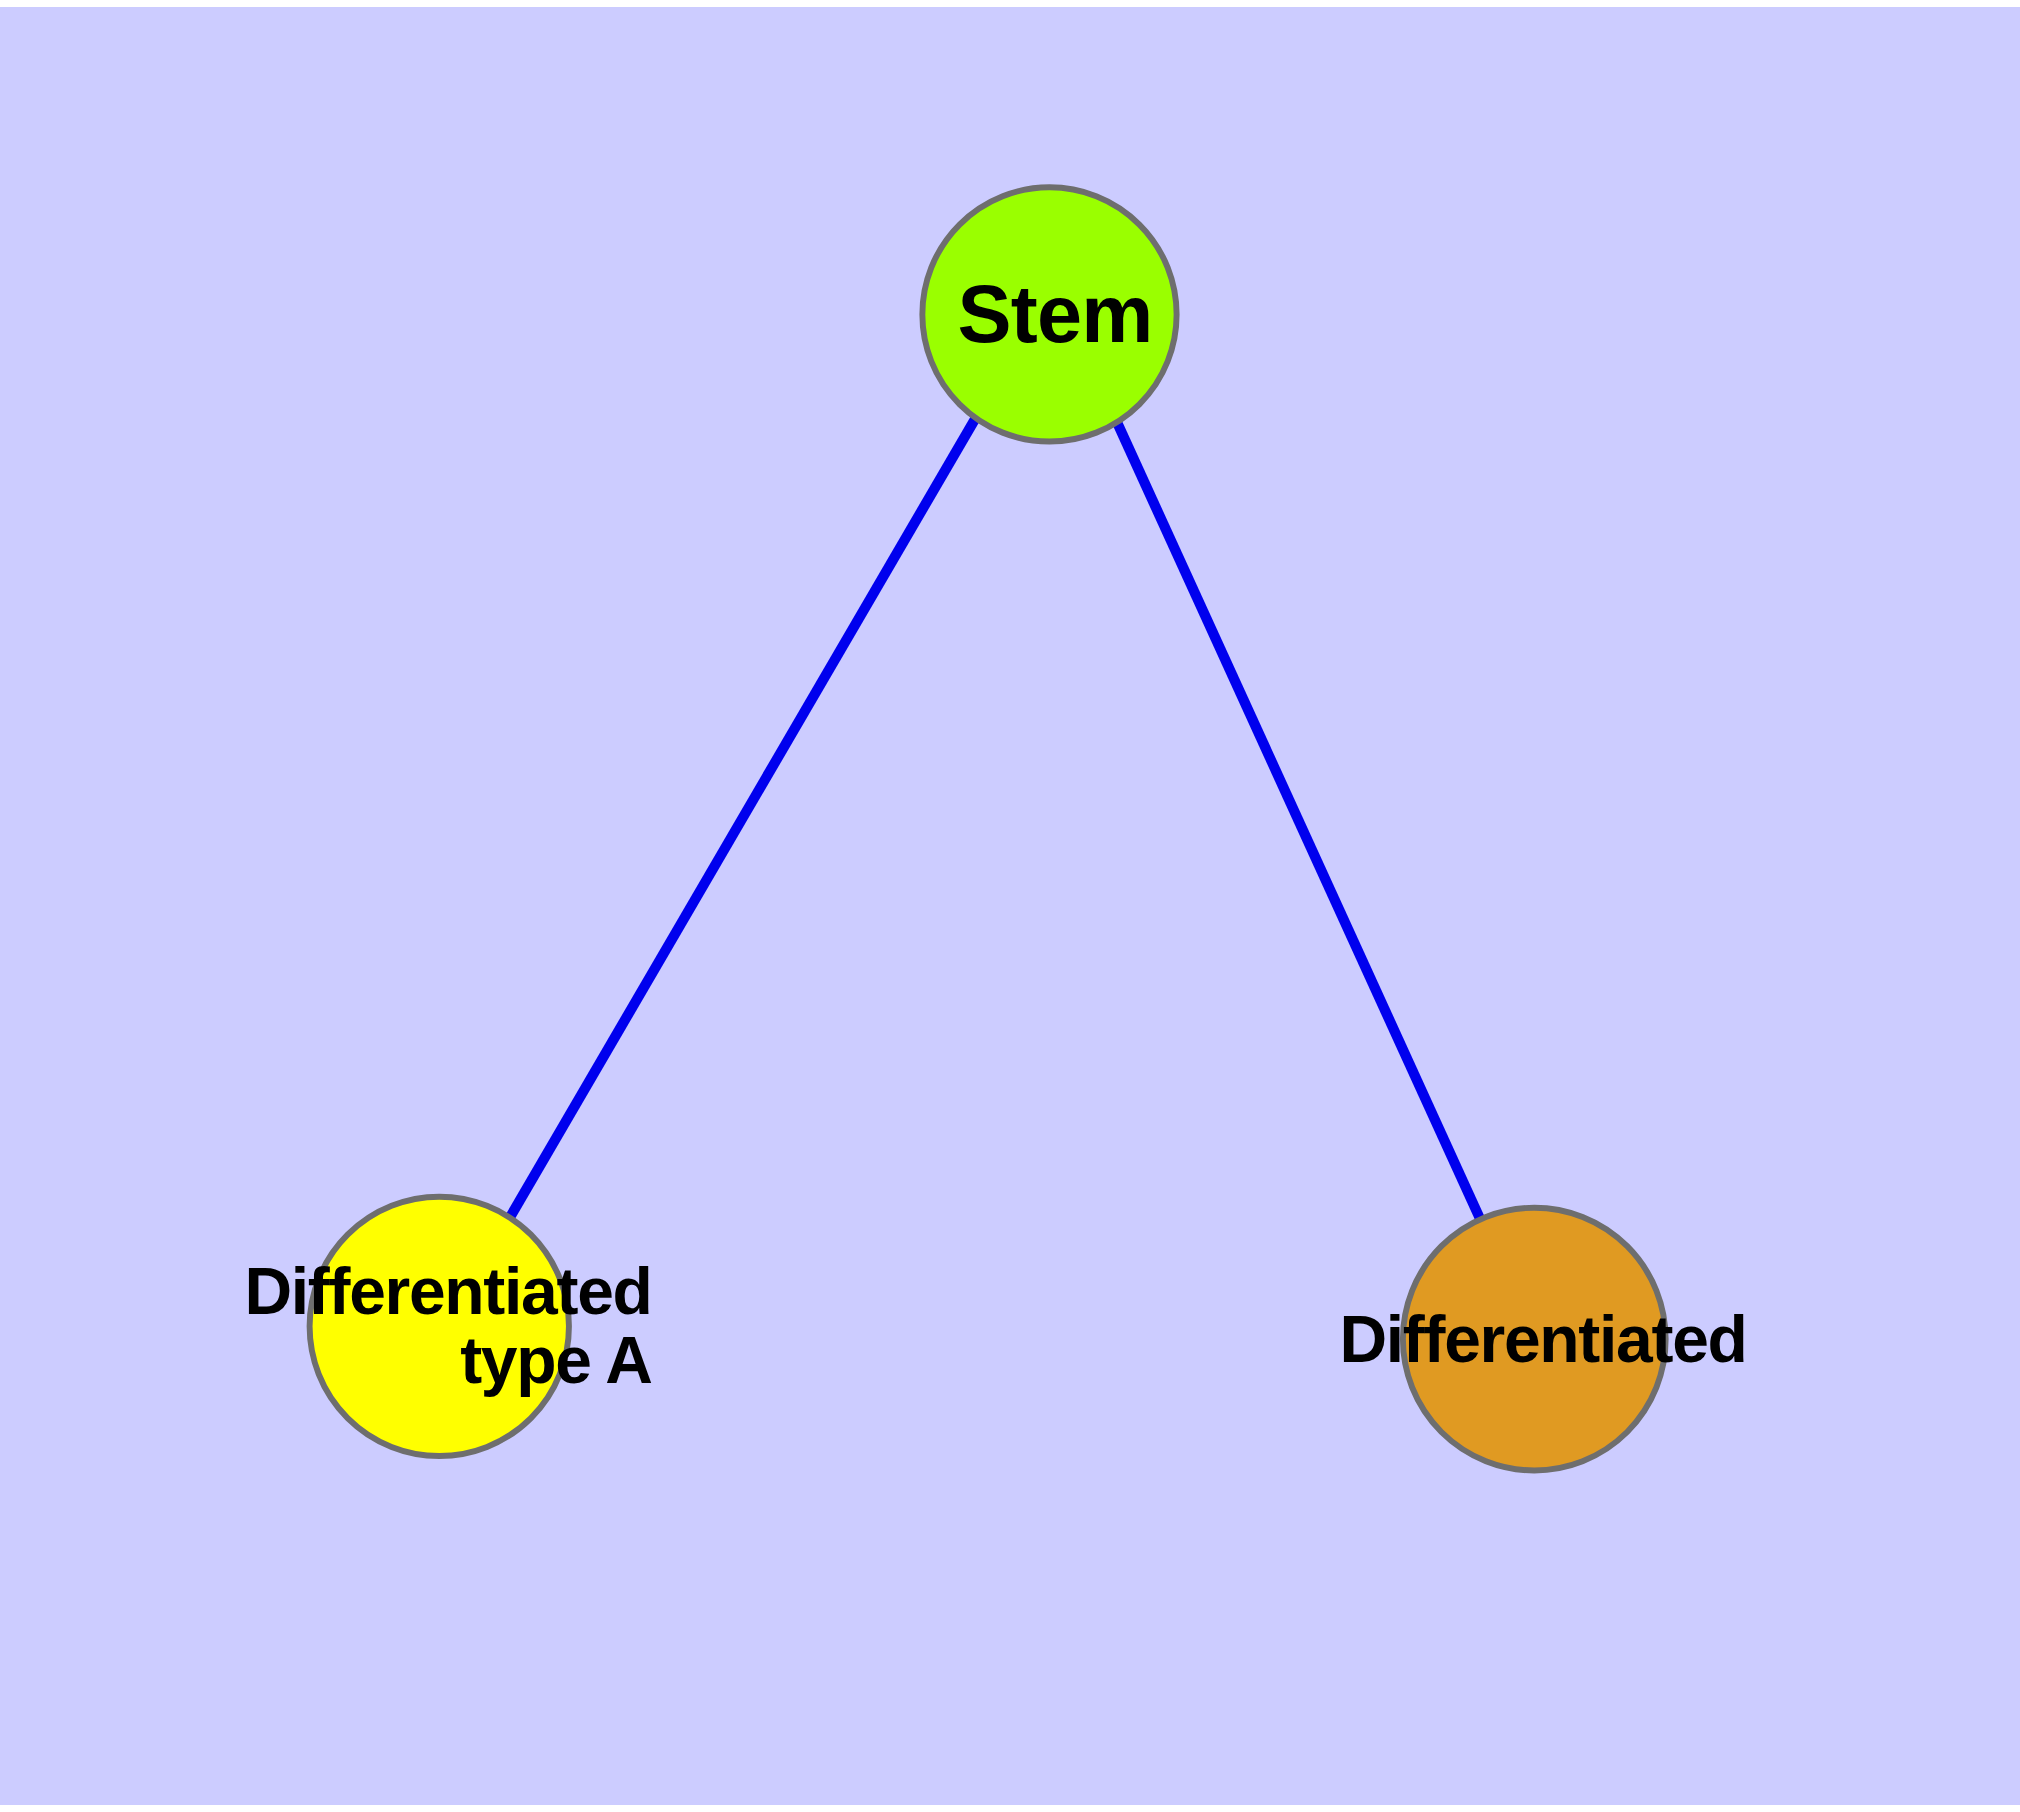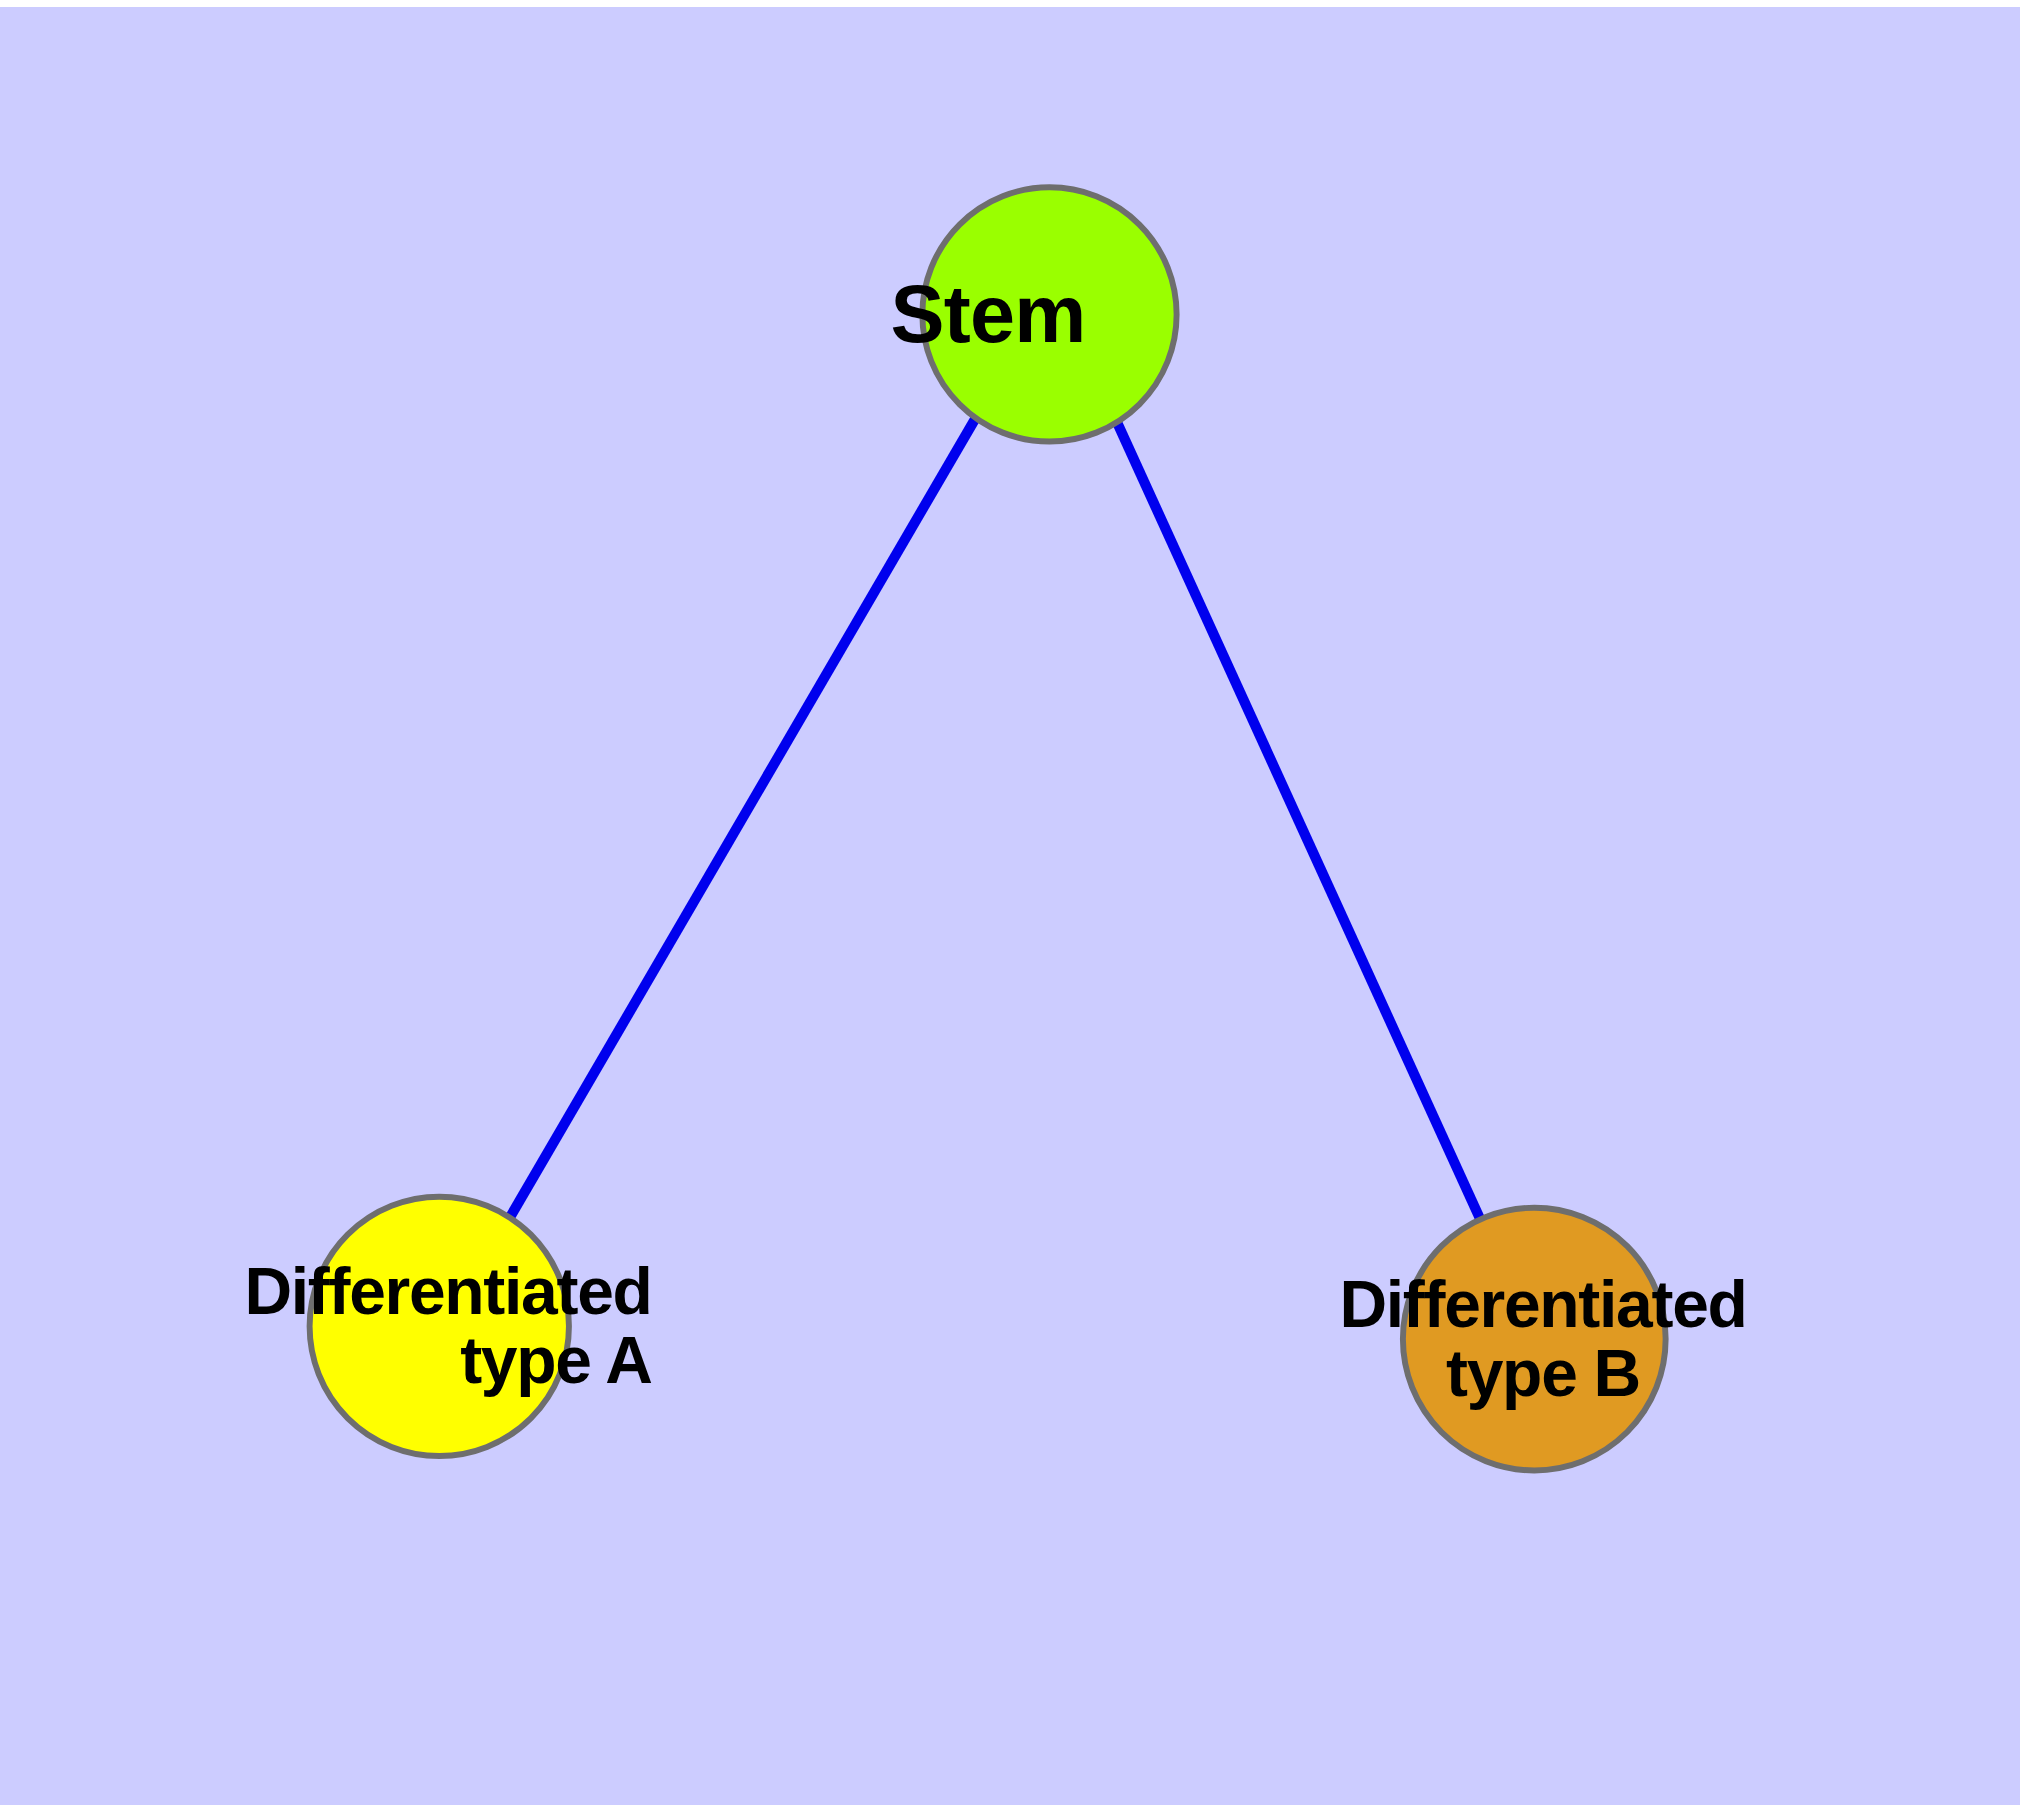--- a/index.html
+++ b/index.html
@@ -77,19 +77,19 @@
         <line class="edge-line" x1="1318" y1="499" x2="1746" y2="1438" stroke="#0000ee" stroke-width="12"></line>
       </g>
     <g id="nodes-layer">
         <circle class="node-circle" cx="1238" cy="371" r="150" fill="#9aff00" stroke="#6e6e6e" stroke-width="7"></circle>
         <circle class="node-circle" cx="518" cy="1565" r="153" fill="#ffff00" stroke="#6e6e6e" stroke-width="7"></circle>
         <circle class="node-circle" cx="1810" cy="1580" r="155" fill="#e09a22" stroke="#6e6e6e" stroke-width="7"></circle>
       </g>
   </svg>
 
   <div id="labels-layer">
-      <div class="node-label root" style="left: 988px; top: 314px; color: rgb(0, 0, 0);"><span style="display: block;">Stem</span></div>
+      <div class="node-label root" style="left: 1055px; top: 314px; color: rgb(0, 0, 0);"><span style="display: block;">Stem</span></div>
       <div class="node-label leaf" style="left: 439px; top: 1326px; color: rgb(0, 0, 0);"><span style="display: block;">Differentiated</span><span style="display: block; text-align: right;">type A</span></div>
-      <div class="node-label leaf" style="left: 1534px; top: 1339px; color: rgb(0, 0, 0);"><span style="display: block;">Differentiated</span><span style="display: block;">type B</span></div>
+      <div class="node-label leaf" style="left: 1534px; top: 1339px; color: rgb(0, 0, 0);"><span style="display: block;">Differentiated</span></div>
     </div>
 
 </div>
 
 
 </body></html>

